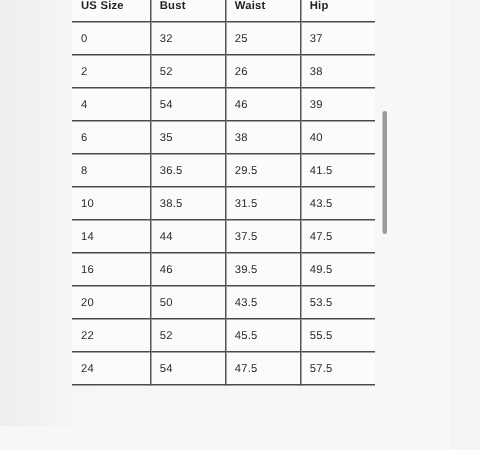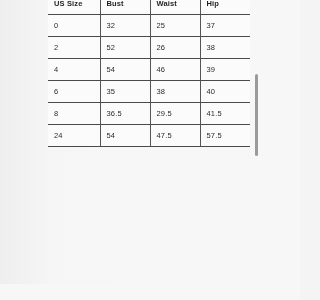--- a/index.html
+++ b/index.html
@@ -177,20 +177,50 @@
             <td>38</td>
             <td>40</td>
           </tr>
           <tr>
             <td>8</td>
             <td>36.5</td>
             <td>29.5</td>
             <td>41.5</td>
           </tr>
           <tr>
+            <td>10</td>
+            <td>38.5</td>
+            <td>31.5</td>
+            <td>43.5</td>
+          </tr>
+          <tr>
+            <td>14</td>
+            <td>44</td>
+            <td>37.5</td>
+            <td>47.5</td>
+          </tr>
+          <tr>
+            <td>16</td>
+            <td>46</td>
+            <td>39.5</td>
+            <td>49.5</td>
+          </tr>
+          <tr>
+            <td>20</td>
+            <td>50</td>
+            <td>43.5</td>
+            <td>53.5</td>
+          </tr>
+          <tr>
+            <td>22</td>
+            <td>52</td>
+            <td>45.5</td>
+            <td>55.5</td>
+          </tr>
+          <tr>
             <td>24</td>
             <td>54</td>
             <td>47.5</td>
             <td>57.5</td>
           </tr>
         </tbody>
     </table>
   </div>
 
   <div id="bottom-gutter"></div>

